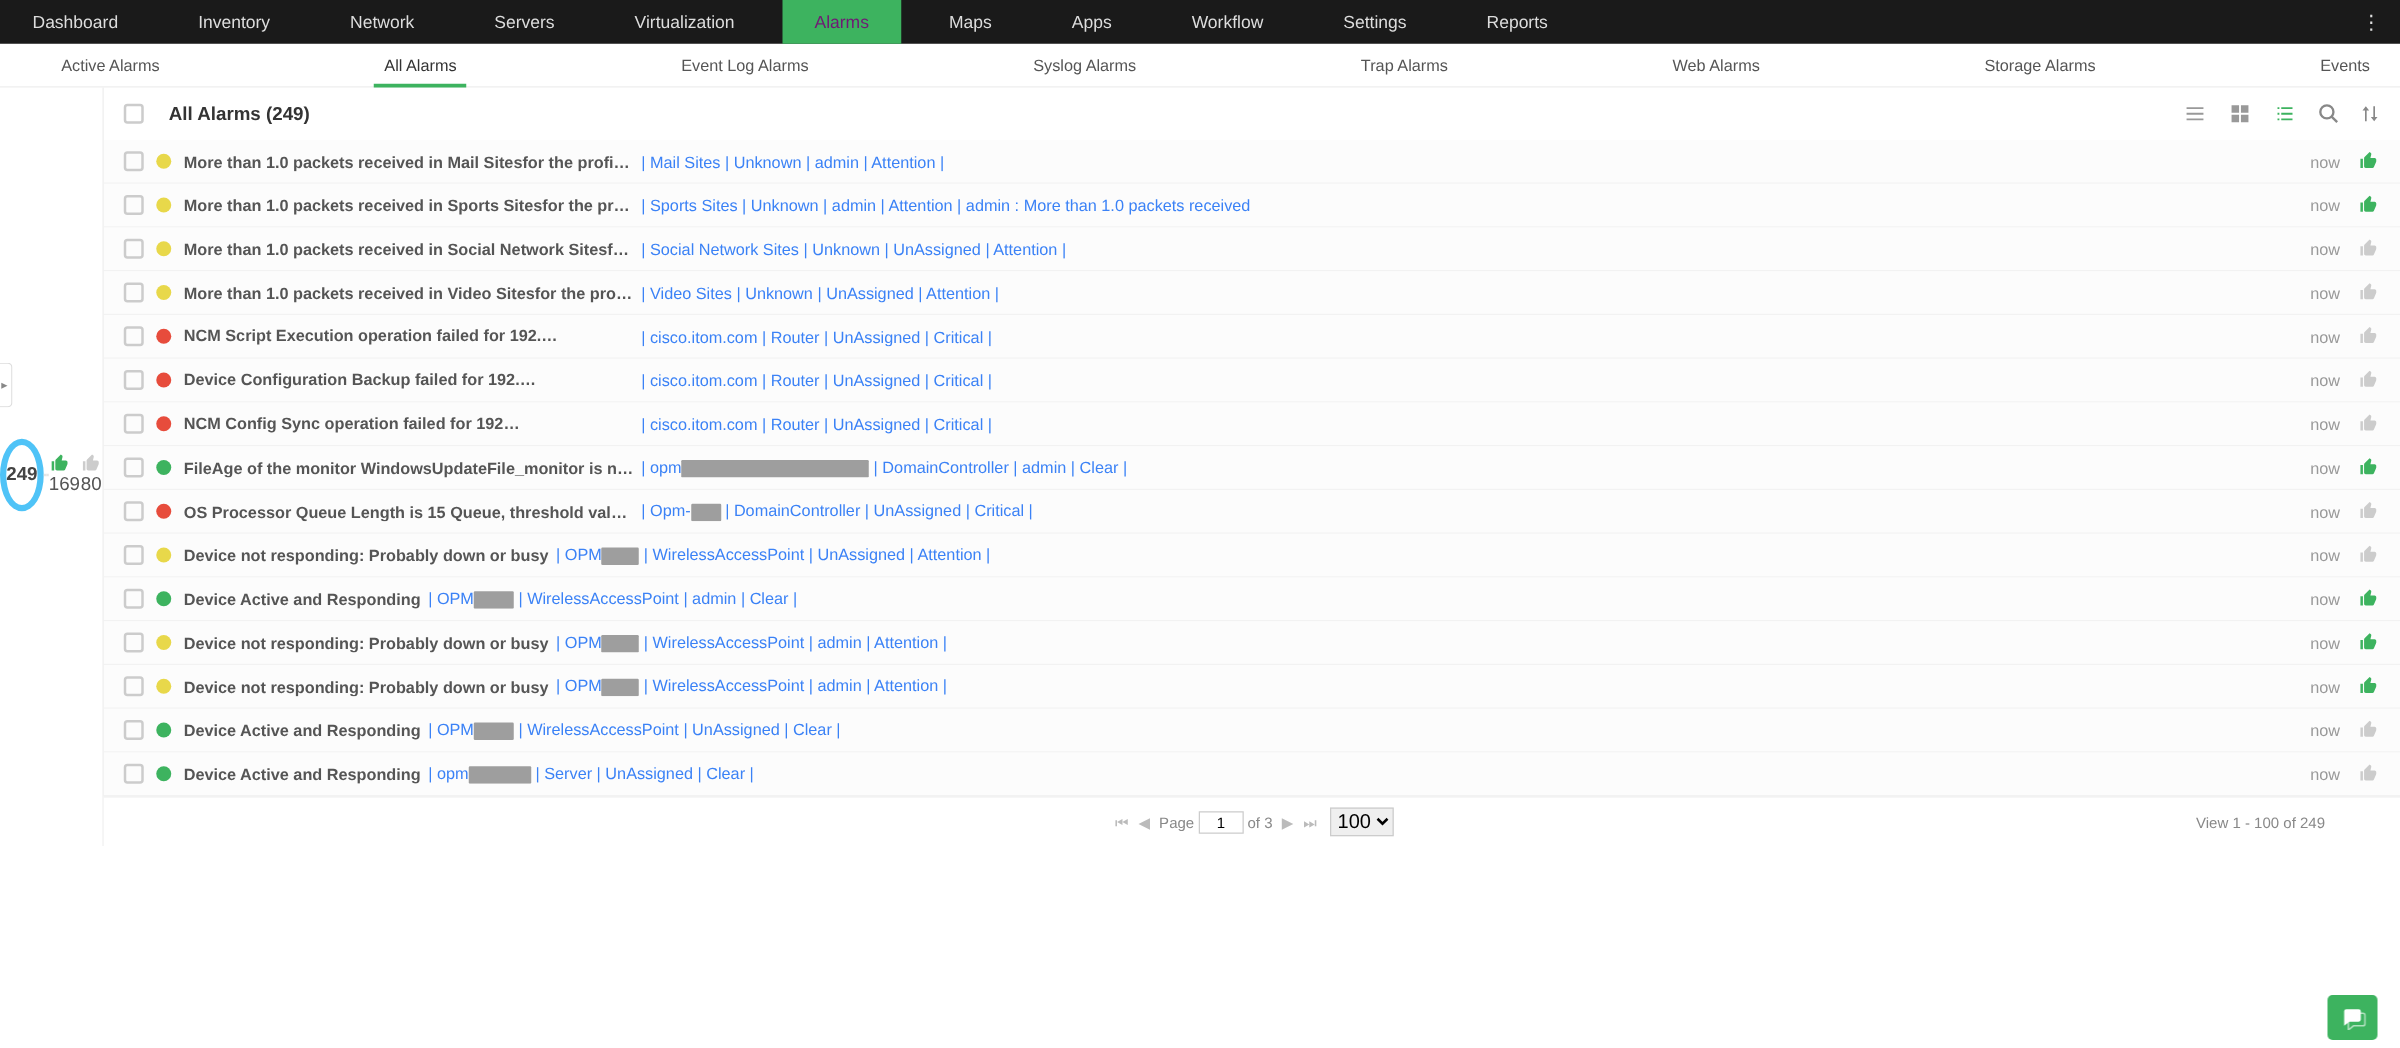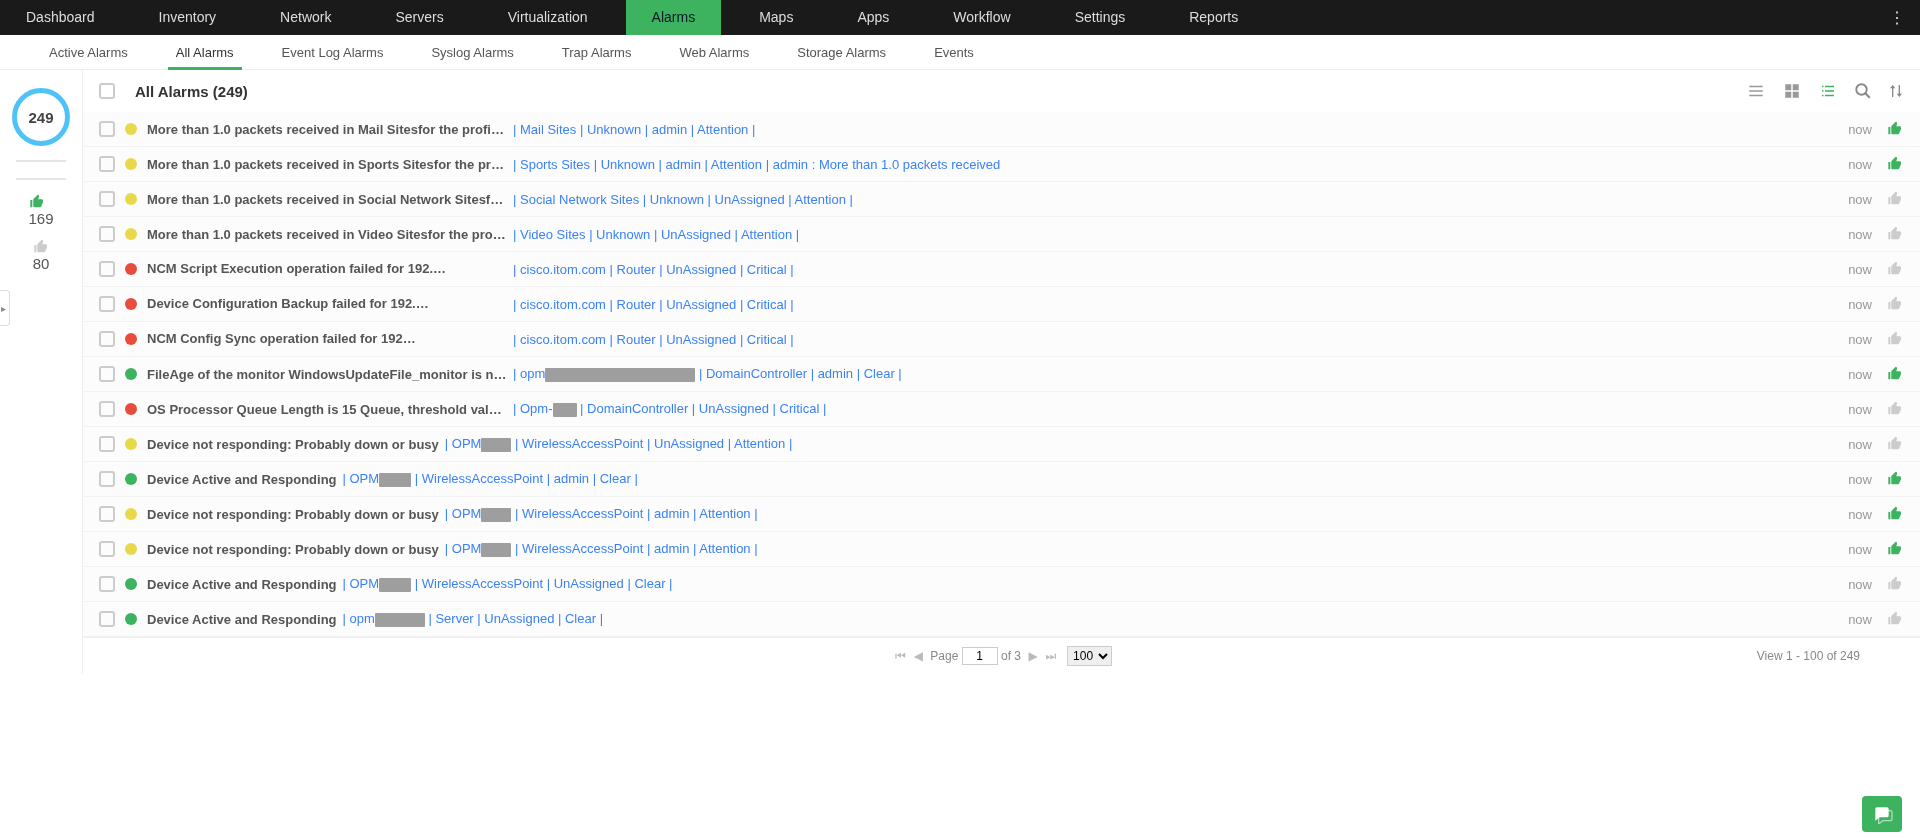--- a/index.html
+++ b/index.html
@@ -1,30 +1,30 @@
 <!DOCTYPE html>
 <html><head>
 <meta charset="utf-8">
 <style>
   * { box-sizing: border-box; margin: 0; padding: 0; }
   body { font-family: -apple-system, BlinkMacSystemFont, "Segoe UI", Arial, sans-serif; font-size: 13px; color: #333; background: #fff; }
   
   .topnav { background: #1a1a1a; display: flex; align-items: center; height: 35px; position: relative; gap: 12px; }
   .topnav-item { color: #ddd; padding: 0 26px; line-height: 35px; cursor: pointer; font-size: 14px; }
-  .topnav-item.active { background: #3db35f; color: #0f172a; }
+  .topnav-item.active { background: #3db35f; color: #701a75; }
   .topnav-menu { position: absolute; right: 15px; color: #ddd; cursor: pointer; font-size: 16px; }
   
-  .subnav { background: #fff; display: flex; align-items: center; height: 35px; border-bottom: 1px solid #eee; padding-left: 25px; }
+  .subnav { background: #fff; display: flex; align-items: center; height: 35px; border-bottom: 1px solid #eee; padding-left: 25px; justify-content: space-between; }
   .subnav-item { color: #555; padding: 0 24px; line-height: 35px; cursor: pointer; font-size: 13px; position: relative; }
   .subnav-item.active { color: #333; }
   .subnav-item.active::after { content: ''; position: absolute; bottom: 0; left: 16px; right: 16px; height: 3px; background: #3db35f; }
   
   .main-wrap { display: flex; }
   
-  .sidebar { width: 83px; border-right: 1px solid #eee; display: flex; flex-direction: column; align-items: center; padding-top: 12px; position: relative; }
+  .sidebar { width: 83px; border-right: 1px solid #eee; display: flex; align-items: center; padding-top: 12px; position: relative; }
   .sidebar-sep { width: 50px; height: 2px; background: #e5e5e5; margin: 8px 0; }
   .circle-stat { width: 46px; height: 46px; border-radius: 50%; display: flex; align-items: center; justify-content: center; font-size: 14px; font-weight: 600; color: #555; margin: 6px 0; border: 3px solid; }
   .circle-big { width: 58px; height: 58px; border: 5px solid #4fc3f7; font-size: 15px; color:#444; }
   .c-red { border-color: #e74c3c; }
   .c-orange { border-color: #f5a623; }
   .c-yellow { border-color: #f5d521; }
   .c-purple { border-color: #9b59b6; }
   .c-green { border-color: #3db35f; }
   .ack-block { text-align: center; margin: 6px 0; }
   .ack-icon { font-size: 16px; }
@@ -48,21 +48,21 @@
   .alarm-msg { font-weight: 600; color: #555; white-space: nowrap; overflow: hidden; text-overflow: ellipsis; max-width: 360px; }
   .alarm-meta { color: #3b82f6; margin-left: 6px; white-space: nowrap; overflow: hidden; text-overflow: ellipsis; flex: 1; }
   .redact { display: inline-block; background: #9e9e9e; height: 14px; vertical-align: middle; border-radius: 1px; }
   .alarm-time { color: #999; margin-left: auto; margin-right: 14px; flex-shrink: 0; }
   .alarm-ack { color: #ccc; font-size: 16px; cursor: pointer; flex-shrink: 0; }
   .alarm-ack.on { color: #3db35f; }
   
   .pager { display: flex; align-items: center; justify-content: center; padding: 8px 16px; border-top: 1px solid #eee; position: relative; background:#fff; color:#888; font-size:12px; }
   .pager-ctrl { margin: 0 4px; color:#bbb; cursor:pointer; }
   .pager-input { width: 36px; border: 1px solid #ccc; text-align: center; padding: 1px; font-size: 12px; }
-  .pager-select { border: 1px solid #ccc; font-size: 12px; padding: 1px; }
+  .pager-select { border: 1px solid #ccc; font-size: 16px; padding: 1px; }
   .pager-info { position: absolute; right: 60px; }
   
   .chat-fab { position: fixed; right: 18px; bottom: 6px; width: 40px; height: 36px; background: #3db35f; color: #fff; border-radius: 4px; display: flex; align-items: center; justify-content: center; cursor: pointer; font-size: 18px; }
   
   svg { display: block; }
 </style>
 </head>
 <body>
 
 <div class="topnav" id="topnav">

